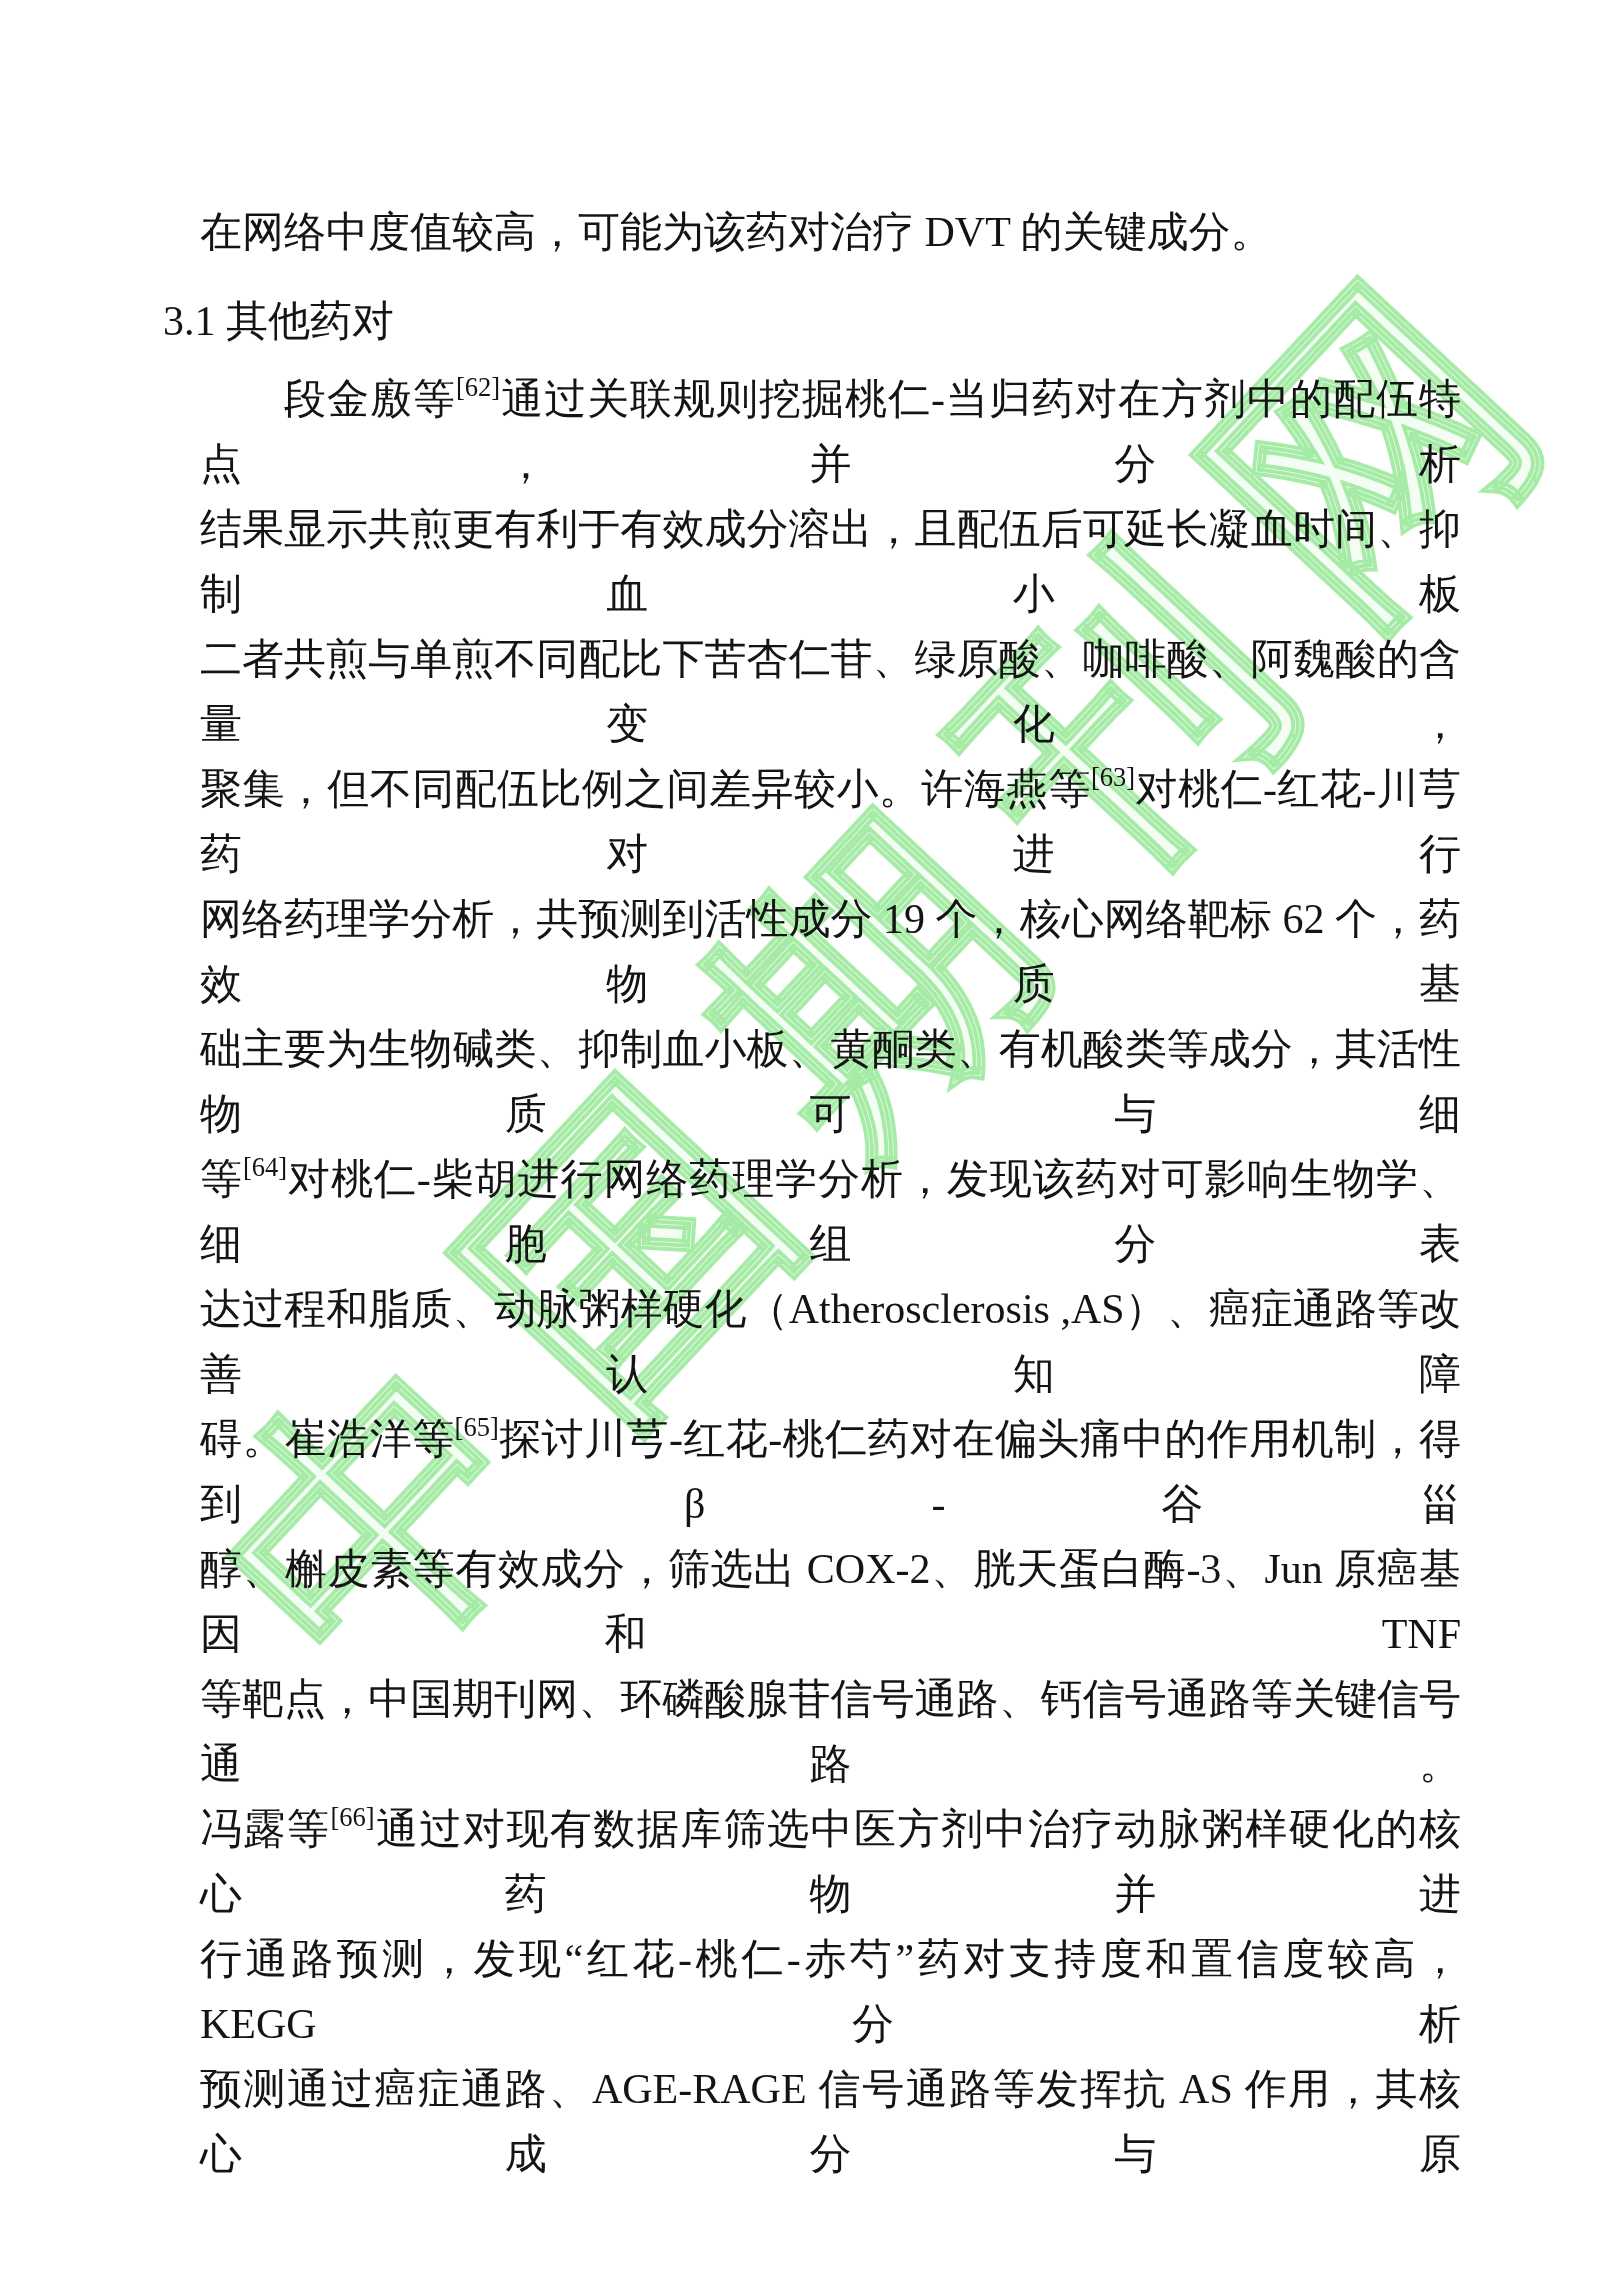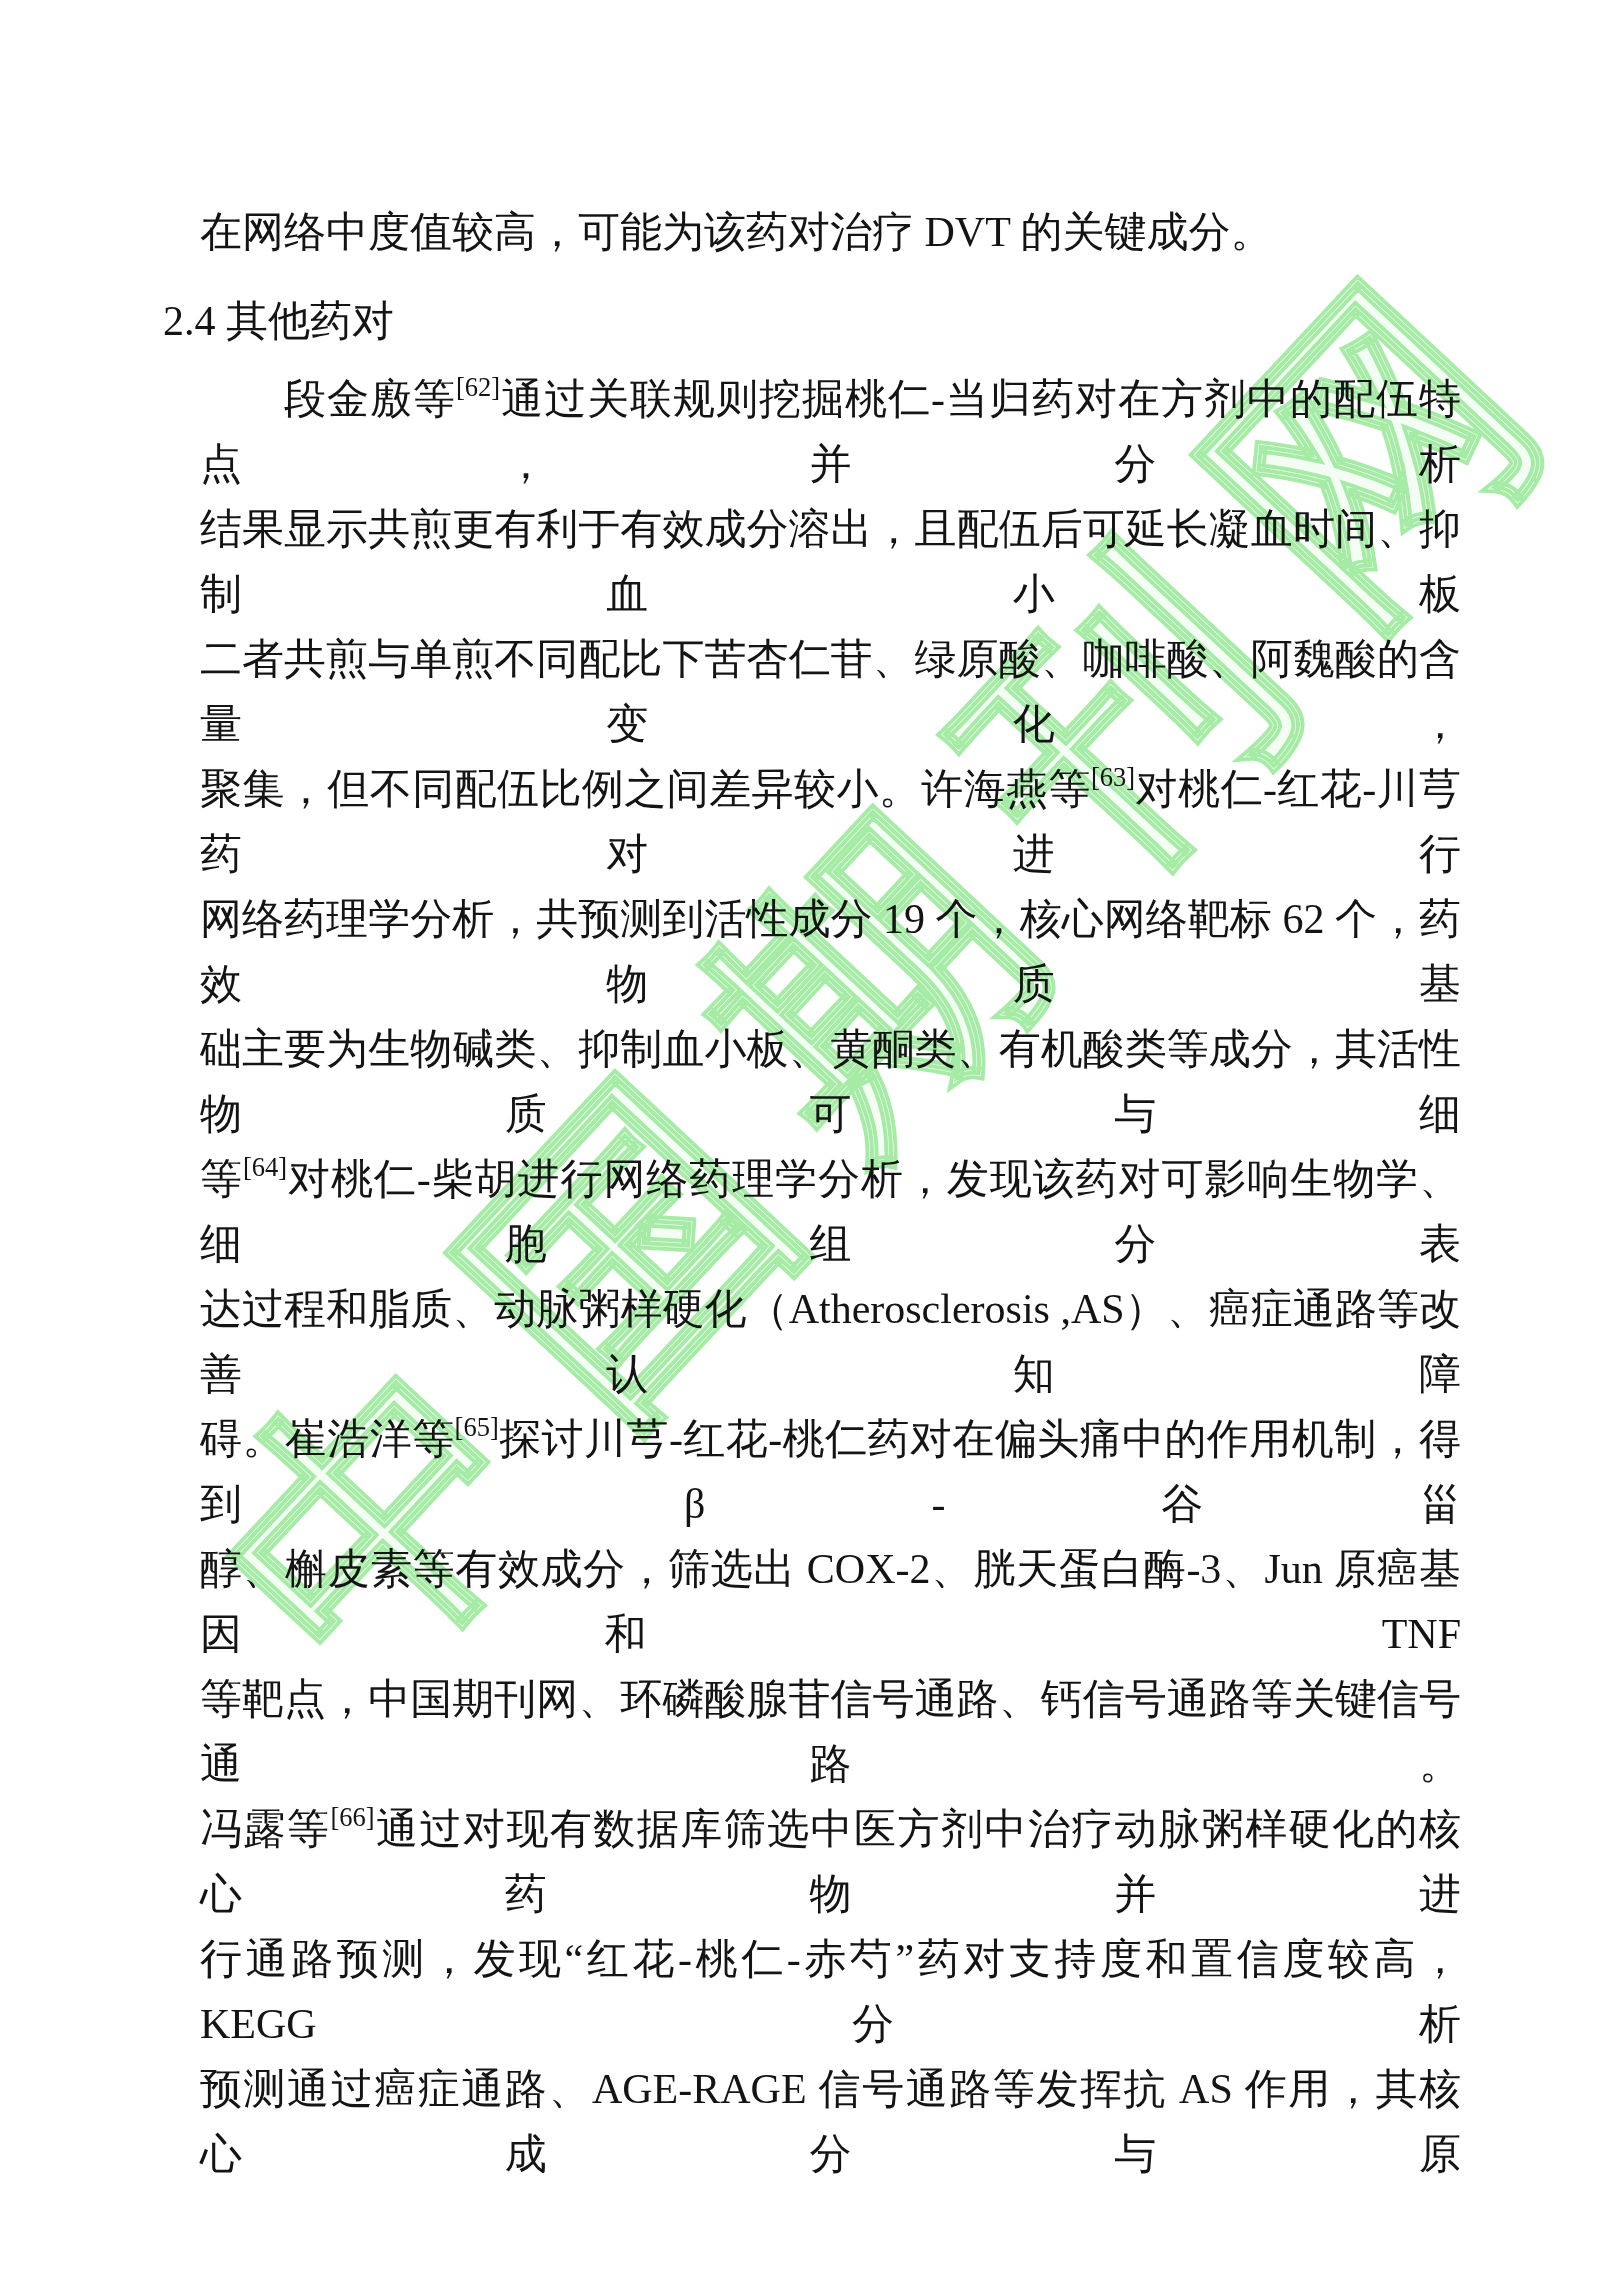--- a/index.html
+++ b/index.html
@@ -83,21 +83,21 @@
 
   <main class="content">
 
     <section>
       <div class="para">
           <div class="line natural">在网络中度值较高，可能为该药对治疗 DVT 的关键成分。</div>
         </div>
     </section>
 
     <section>
-      <h2 class="heading heading-other-pairs">2.4 其他药对</h2>
+      <h2 class="heading heading-other-pairs">3.1 其他药对</h2>
       <div class="para para-other-pairs indent-first">
           <div class="line">段金廒等<sup class="ref">[62]</sup>通过关联规则挖掘桃仁-当归药对在方剂中的配伍特点，并分析</div>
           <div class="line">结果显示共煎更有利于有效成分溶出，且配伍后可延长凝血时间、抑制血小板</div>
           <div class="line">二者共煎与单煎不同配比下苦杏仁苷、绿原酸、咖啡酸、阿魏酸的含量变化，</div>
           <div class="line">聚集，但不同配伍比例之间差异较小。许海燕等<sup class="ref">[63]</sup>对桃仁-红花-川芎药对进行</div>
           <div class="line">网络药理学分析，共预测到活性成分 19 个，核心网络靶标 62 个，药效物质基</div>
           <div class="line">础主要为生物碱类、抑制血小板、黄酮类、有机酸类等成分，其活性物质可与细</div>
           <div class="line">等<sup class="ref">[64]</sup>对桃仁-柴胡进行网络药理学分析，发现该药对可影响生物学、细胞组分表</div>
           <div class="line">达过程和脂质、动脉粥样硬化（Atherosclerosis ,AS）、癌症通路等改善认知障</div>
           <div class="line">碍。崔浩洋等<sup class="ref">[65]</sup>探讨川芎-红花-桃仁药对在偏头痛中的作用机制，得到 β -谷甾</div>

